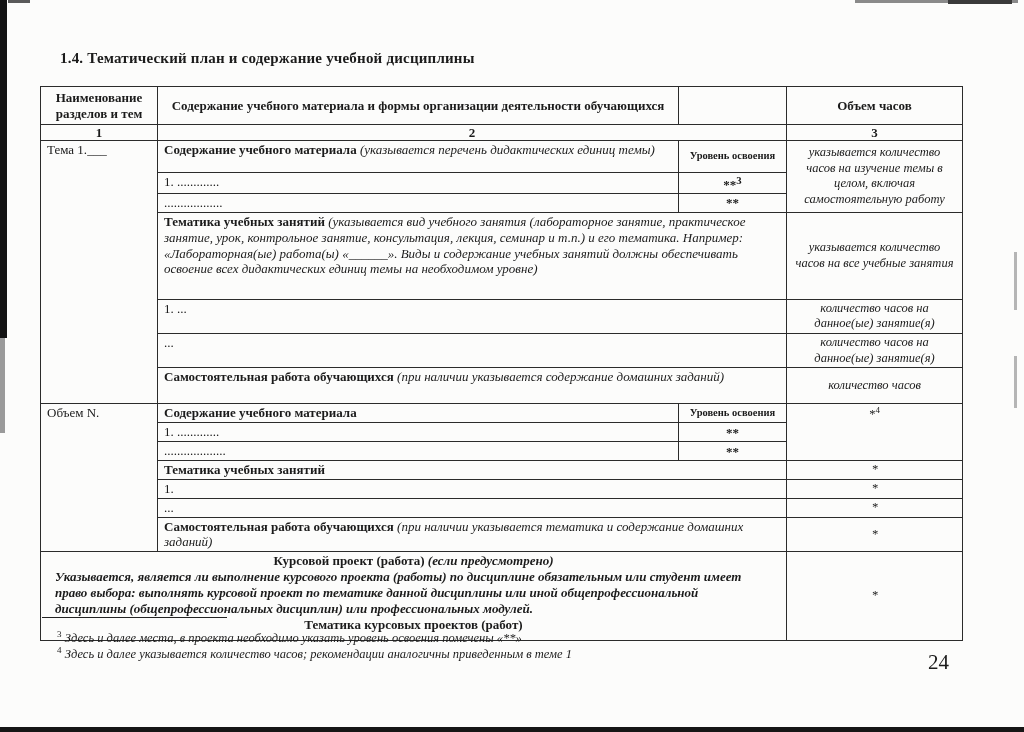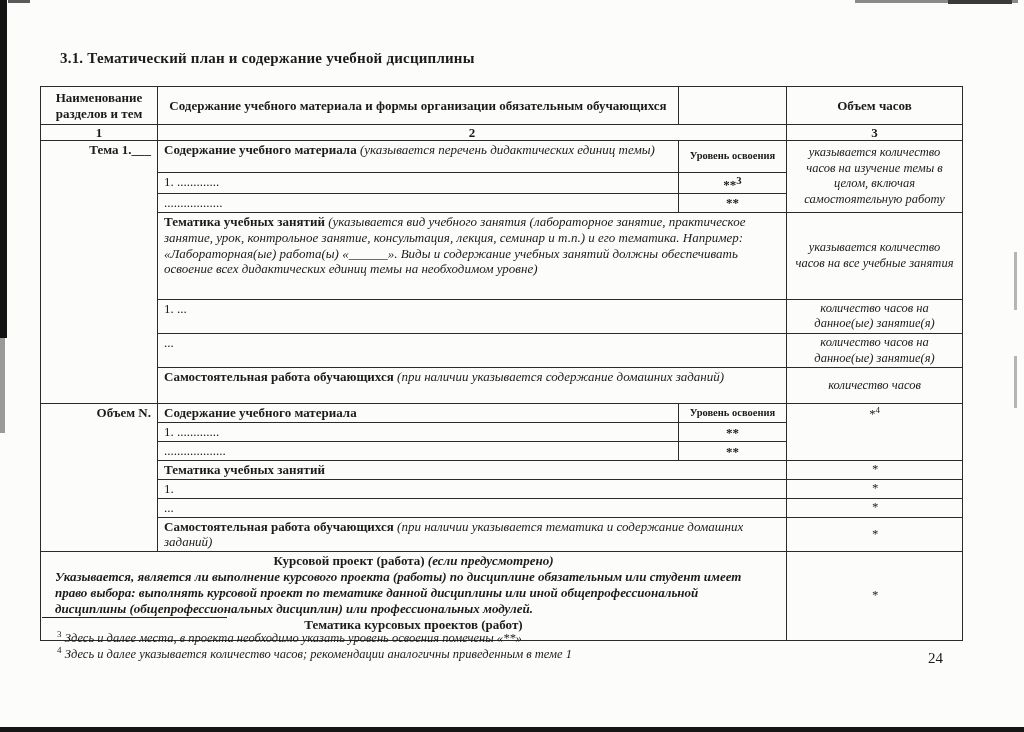--- a/index.html
+++ b/index.html
@@ -30,61 +30,61 @@
   .bold{font-weight:bold;}
   .ital{font-style:italic;}
   .hdr{font-weight:bold;text-align:center;vertical-align:middle !important;}
   .nums{font-weight:bold;text-align:center;line-height:1;}
   .level-hdr{font-weight:bold;font-size:10.5px;text-align:center;vertical-align:middle !important;padding:0 2px;}
   .level-val{font-weight:bold;text-align:center;vertical-align:middle !important;line-height:1;}
   .hours-cell{
     font-style:italic;text-align:center;vertical-align:middle !important;
     font-size:12.5px;line-height:1.25;padding:1px 8px;
   }
-  .theme-label{font-weight:bold;text-align:right;vertical-align:top;padding-top:2px;}
+  .theme-label{font-weight:normal;text-align:left;vertical-align:top;padding-top:2px;}
   .dots-bottom{vertical-align:bottom;}
   .course-cell{padding:2px 8px;margin-left:13px;}
   .course-title{text-align:center;font-weight:bold;}
   .course-body{text-align:left;font-weight:bold;font-style:italic;padding:0 8px;}
   .course-foot{font-weight:bold;text-align:center;}
   
   .fn-sep{position:absolute;left:42px;top:617px;width:185px;height:0;border-top:1.6px solid #222;}
   .footnote{
     position:absolute;left:57px;width:760px;
     font-size:12.5px;font-style:italic;line-height:1.2;
   }
   .footnote sup{font-style:normal;font-size:9px;}
-  .page-num{position:absolute;left:928px;top:650px;font-size:15px;}
+  .page-num{position:absolute;left:928px;top:650px;font-size:21px;}
 </style>
 </head>
 <body>
 
 <div class="art" style="left:0;top:0;width:7px;height:338px;background:#131313;"></div>
 <div class="art" style="left:0;top:338px;width:5px;height:95px;background:#9a9a9a;"></div>
 <div class="art" style="left:8px;top:0;width:22px;height:3px;background:#5a5a5a;"></div>
 <div class="art" style="left:855px;top:0;width:163px;height:3px;background:#8a8a8a;"></div>
 <div class="art" style="left:948px;top:0;width:64px;height:4px;background:#3a3a3a;"></div>
 <div class="art" style="left:0;top:727px;width:1024px;height:5px;background:#161616;"></div>
 <div class="art" style="left:1014px;top:252px;width:3px;height:58px;background:#b5b5b5;"></div>
 <div class="art" style="left:1014px;top:356px;width:3px;height:52px;background:#b5b5b5;"></div>
 
-<div class="doc-title">3.1. Тематический план и содержание учебной дисциплины</div>
+<div class="doc-title">1.4. Тематический план и содержание учебной дисциплины</div>
 
 <table class="plan-table">
   <colgroup>
     <col style="width:117px">
       <col style="width:521px">
       <col style="width:108px">
       <col style="width:176px">
   </colgroup>
 
   <tbody>
       <tr style="height:38px">
     <td class="hdr">Наименование разделов и тем</td>
-    <td class="hdr">Содержание учебного материала и формы организации обязательным обучающихся</td>
+    <td class="hdr">Содержание учебного материала и формы организации деятельности обучающихся</td>
     <td></td>
     <td class="hdr">Объем часов</td>
   </tr>
   <tr style="height:15px">
     <td class="nums">1</td>
     <td class="nums" colspan="2">2</td>
     <td class="nums">3</td>
   </tr>
 
   <tr style="height:32px">

